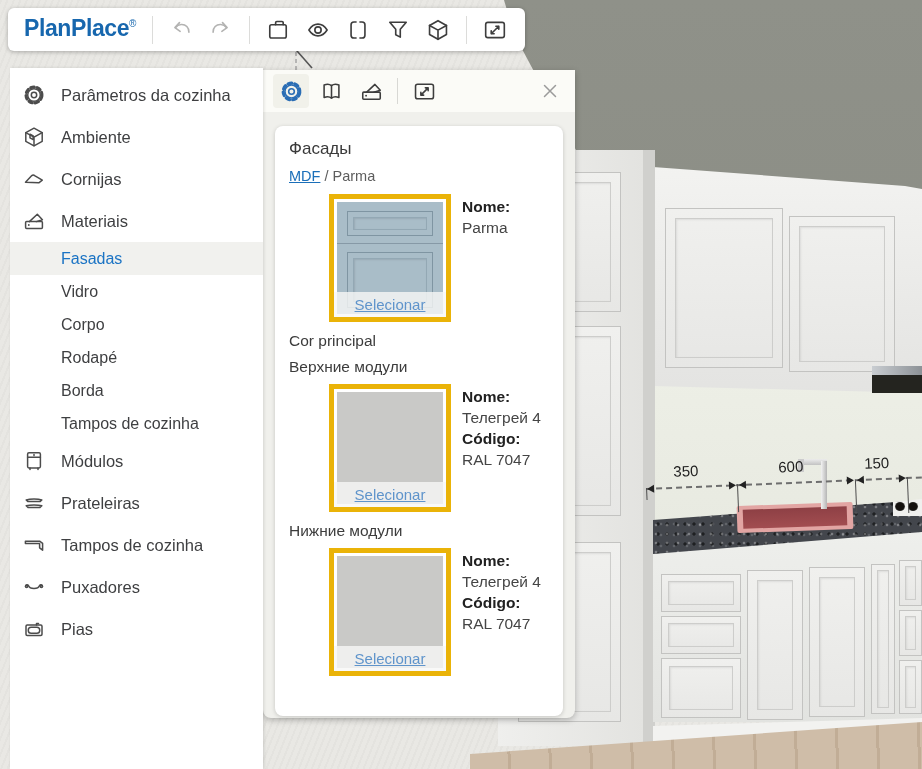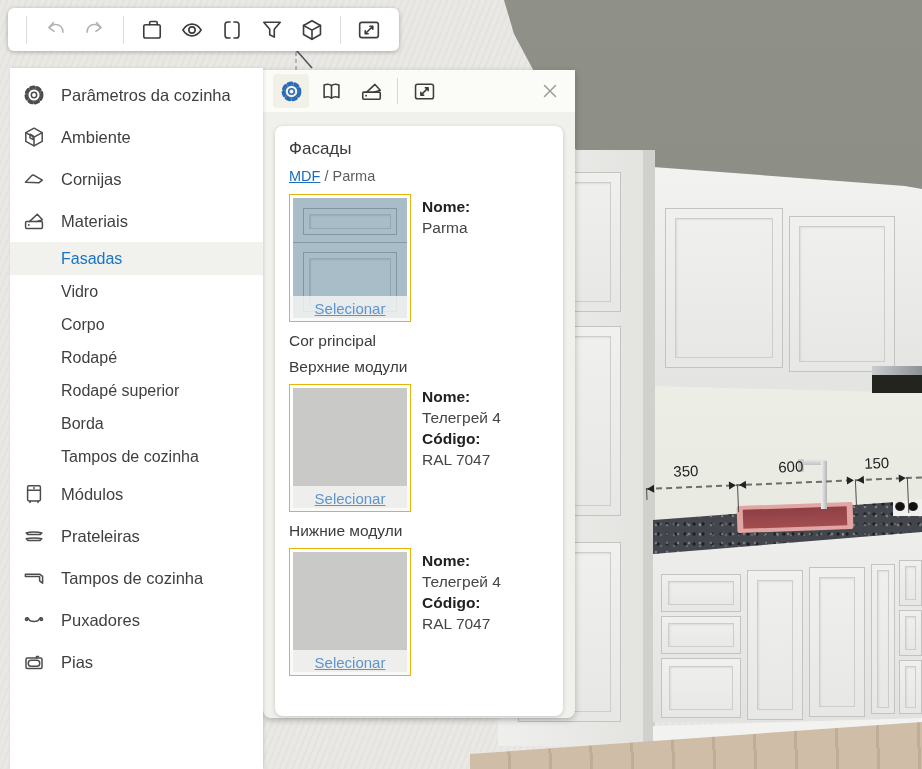--- a/index.html
+++ b/index.html
@@ -91,21 +91,21 @@
   .ph-tab svg{width:25px;height:25px;}
   .ph-sep{width:1px;height:26px;background:#d8d8d4;margin:0 6px;}
   .ph-close{margin-left:auto;width:34px;height:34px;display:flex;align-items:center;justify-content:center;cursor:pointer;}
   .ph-close svg{width:24px;height:24px;}
   .panel-card{position:absolute;left:12px;right:12px;top:56px;height:590px;background:#fff;border-radius:8px;
     box-shadow:0 1px 4px rgba(0,0,0,.18);padding:13px 14px;box-sizing:border-box;overflow:hidden;}
   .p-title{font-size:17px;color:#3a3a3a;margin-bottom:9px;}
   .p-crumb{font-size:14.5px;color:#5d5d5d;margin-bottom:10px;}
   .p-crumb a{color:#1b6fb9;text-decoration:underline;cursor:pointer;}
   .mat-row{display:flex;margin-bottom:10px;}
-  .swatch{width:122px;height:128px;border:1px solid #eab308;background:#fff;padding:3px;box-sizing:border-box;cursor:pointer;position:relative;}
+  .swatch{width:122px;height:128px;border:5px solid #eab308;background:#fff;padding:3px;box-sizing:border-box;cursor:pointer;position:relative;margin-left:40px;}
   .swatch .img{position:absolute;inset:3px;}
   .img.facade{background:#a9bdc8;}
   .img.flat{background:#c9c9c7;}
   .fr-sep{position:absolute;left:0;right:0;top:37%;height:1px;background:#8699a6;}
   .fr-drawer{position:absolute;left:9%;right:9%;top:8%;height:21%;border:1px solid #7f95a2;}
   .fr-door{position:absolute;left:9%;right:9%;top:45%;bottom:5%;border:1px solid #7f95a2;}
   .fr-in{position:absolute;inset:5px;border:1px solid #93a8b4;box-shadow:inset 1px 1px 2px rgba(0,0,0,.10);}
   .sel-strip{position:absolute;left:0;right:0;bottom:0;height:25px;background:rgba(248,248,246,.80);
     display:flex;align-items:center;justify-content:center;}
   .sel-strip span{font-size:15px;color:#5f94cb;text-decoration:underline;}
@@ -210,20 +210,21 @@
     </div>
   </div>
 
   <svg class="connector" viewBox="0 0 60 42">
     <path d="M24 4 V40" stroke="#9a9a9a" stroke-width="1.3" stroke-dasharray="4 3" fill="none"></path>
     <path d="M40 34 L18 9" stroke="#555" stroke-width="1.6" fill="none"></path>
     <path d="M18 9 l1.6 7.2 M18 9 l7.2 1.8" stroke="#555" stroke-width="1.6" fill="none" stroke-linecap="round"></path>
   </svg>
 
   <div class="topbar">
+    <div class="logo"><span>PlanPlace</span><sup>®</sup></div>
     <div class="tb-sep"></div>
     <div class="tb-btn c-dis">
       <svg viewBox="0 0 24 24" class="ic">
         <path d="M7 9.6 C9.6 6.4 14.6 6 17.4 8.8 C18.8 10.2 19.3 11.9 19.3 14"></path>
         <path d="M10.6 5.2 L6.4 9.8 L11.2 13.2"></path>
       </svg>
     </div>
     <div class="tb-btn c-dis">
       <svg viewBox="0 0 24 24" class="ic">
         <g transform="translate(24,0) scale(-1,1)">
@@ -299,21 +300,20 @@
         <rect x="3.6" y="12.6" width="16.8" height="6.8" rx="1"></rect>
         <path d="M7.4 12.6 L15.3 5.2 L20.4 10.8 L14.4 12.6"></path>
         <circle cx="6.8" cy="16" r="0.9" fill="currentColor" stroke="none"></circle>
       </svg>
       <span>Materiais</span>
     </div>
     <div class="sb-sub active">Fasadas</div>
     <div class="sb-sub">Vidro</div>
     <div class="sb-sub">Corpo</div>
     <div class="sb-sub">Rodapé</div>
-    <div class="sb-sub">Rodapé superior</div>
     <div class="sb-sub">Borda</div>
     <div class="sb-sub">Tampos de cozinha</div>
     <div class="sb-item">
       <svg viewBox="0 0 24 24" class="ic">
         <rect x="5.6" y="3.8" width="12.8" height="15.2" rx="1.4"></rect>
         <path d="M5.6 8.2 H18.4 M12 5.4 V6.6 M8 19 V20.6 M16 19 V20.6"></path>
       </svg>
       <span>Módulos</span>
     </div>
     <div class="sb-item">

